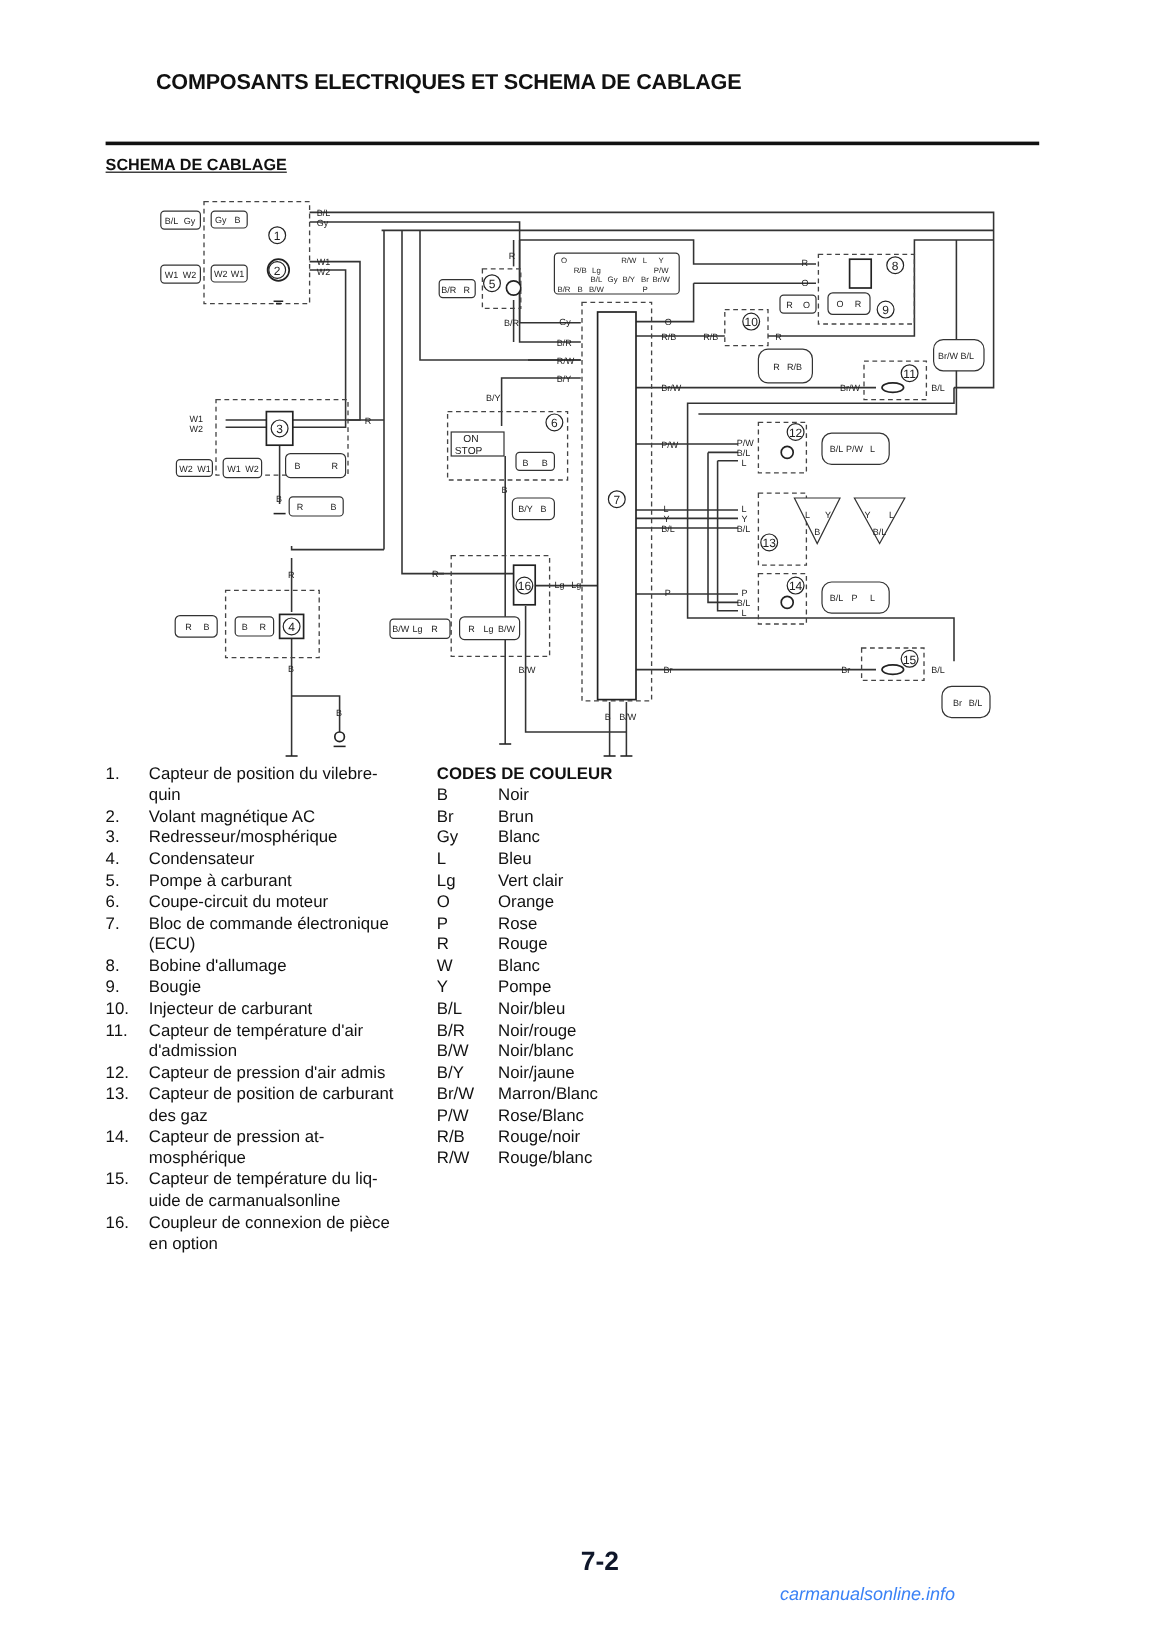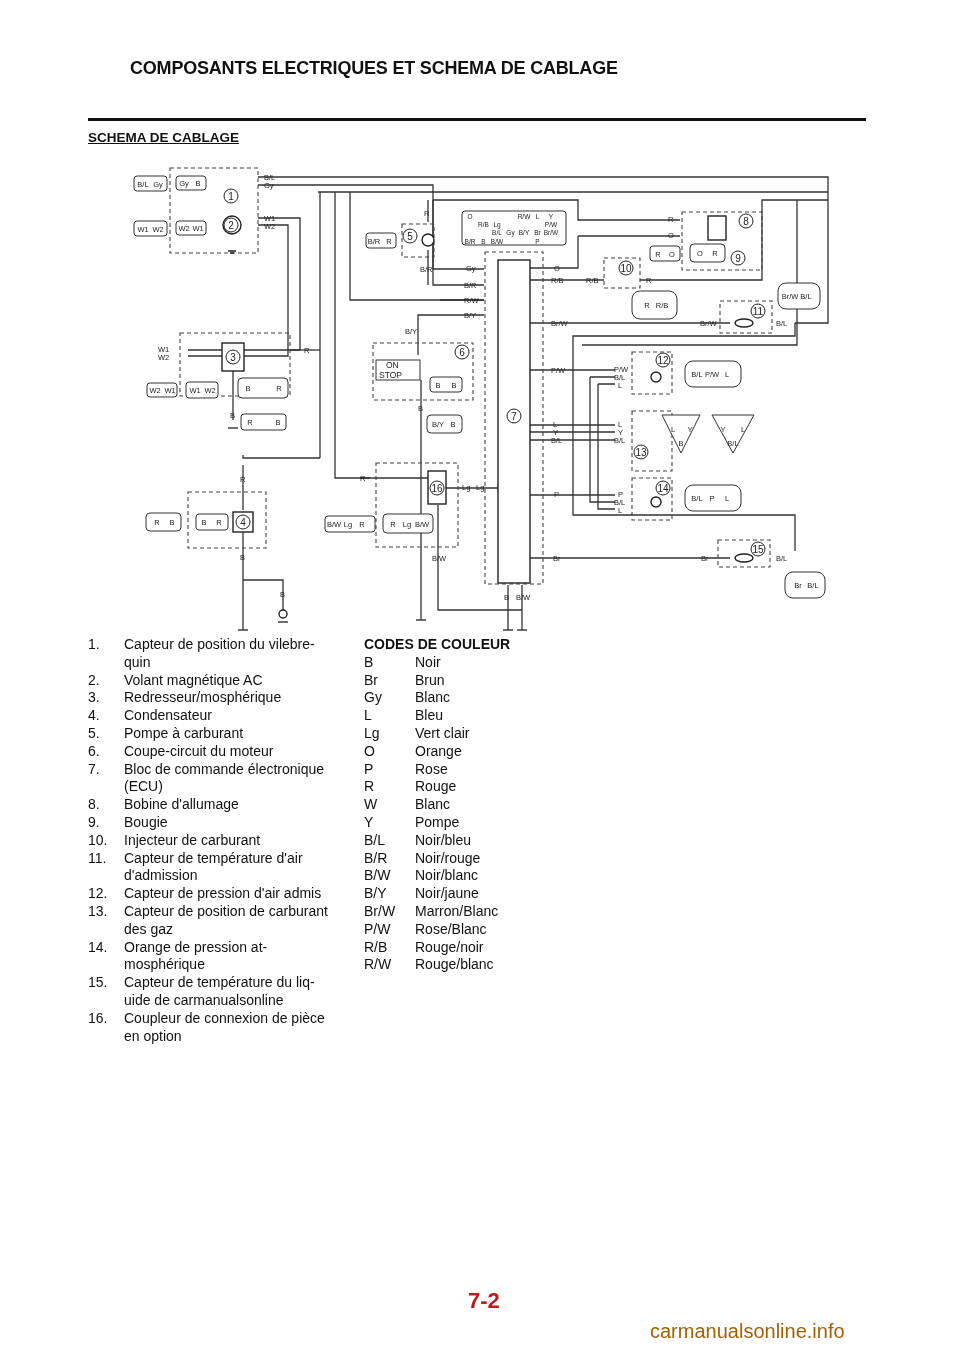--- a/index.html
+++ b/index.html
@@ -10,22 +10,22 @@
   #diagram { position:absolute; left:0; top:0; }
   #diagram text { font-family:"Liberation Sans", sans-serif; fill:#222; }
   .legend { position:absolute; left:88px; top:636px; width:262px; font-size:14px; line-height:17.8px; }
   .legend .row { display:flex; }
   .legend .num { width:36px; flex:0 0 36px; }
   .legend .txt { flex:1; }
   .codes { position:absolute; left:364px; top:636px; font-size:14px; line-height:17.8px; }
   .codes .head { font-weight:bold; }
   .codes .row { display:flex; }
   .codes .code { width:51px; }
-  .pagenum { position:absolute; left:468px; top:1288px; font-size:22px; font-weight:bold; color:#b91c1c; }
-  .watermark { position:absolute; left:650px; top:1320px; font-size:20px; color:#a16207; }
+  .pagenum { position:absolute; left:484px; top:1288px; font-size:22px; font-weight:bold; color:#0f172a; }
+  .watermark { position:absolute; left:650px; top:1320px; font-size:15px; color:#3b82f6;font-style:italic; }
 </style>
 </head>
 <body>
 
 <div class="title">COMPOSANTS ELECTRIQUES ET SCHEMA DE CABLAGE</div>
 <div class="rule"></div>
 <div class="subtitle">SCHEMA DE CABLAGE</div>
 
 <svg id="diagram" width="960" height="640" viewBox="0 0 960 640" xmlns="http://www.w3.org/2000/svg">
   <g fill="none" stroke="#333" stroke-width="1.3">
@@ -417,21 +417,21 @@
     <div class="row">
       <span class="num">13.</span>
       <span class="txt">Capteur de position de carburant</span>
     </div>
     <div class="row">
       <span class="num"></span>
       <span class="txt">des gaz</span>
     </div>
     <div class="row">
       <span class="num">14.</span>
-      <span class="txt">Orange de pression at-</span>
+      <span class="txt">Capteur de pression at-</span>
     </div>
     <div class="row">
       <span class="num"></span>
       <span class="txt">mosphérique</span>
     </div>
     <div class="row">
       <span class="num">15.</span>
       <span class="txt">Capteur de température du liq-</span>
     </div>
     <div class="row">

